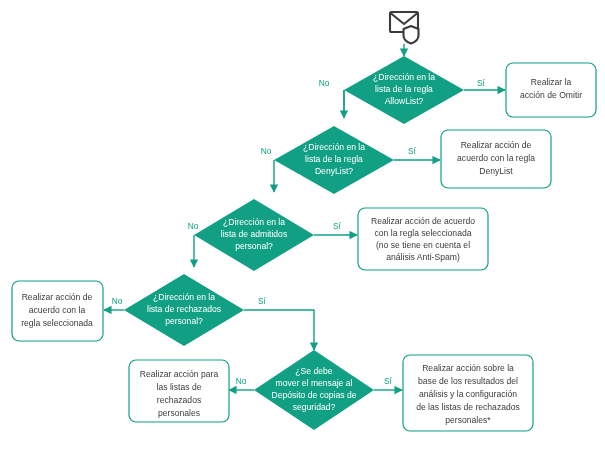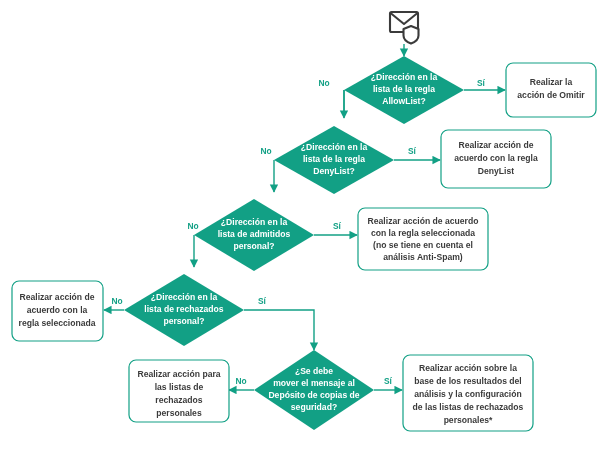--- a/index.html
+++ b/index.html
@@ -11,21 +11,20 @@
     width: 605px;
     height: 465px;
     font-family: "Liberation Sans", sans-serif;
     overflow: hidden;
   }
   #canvas {
     position: relative;
     width: 504px;
     height: 465px;
     background: #ffffff;
-    font-weight: bold;
   }
   svg.flow {
     position: absolute;
     left: 0;
     top: 0;
     width: 605px;
     height: 465px;
   }
   .diamond-shape {
     fill: #12A085;

